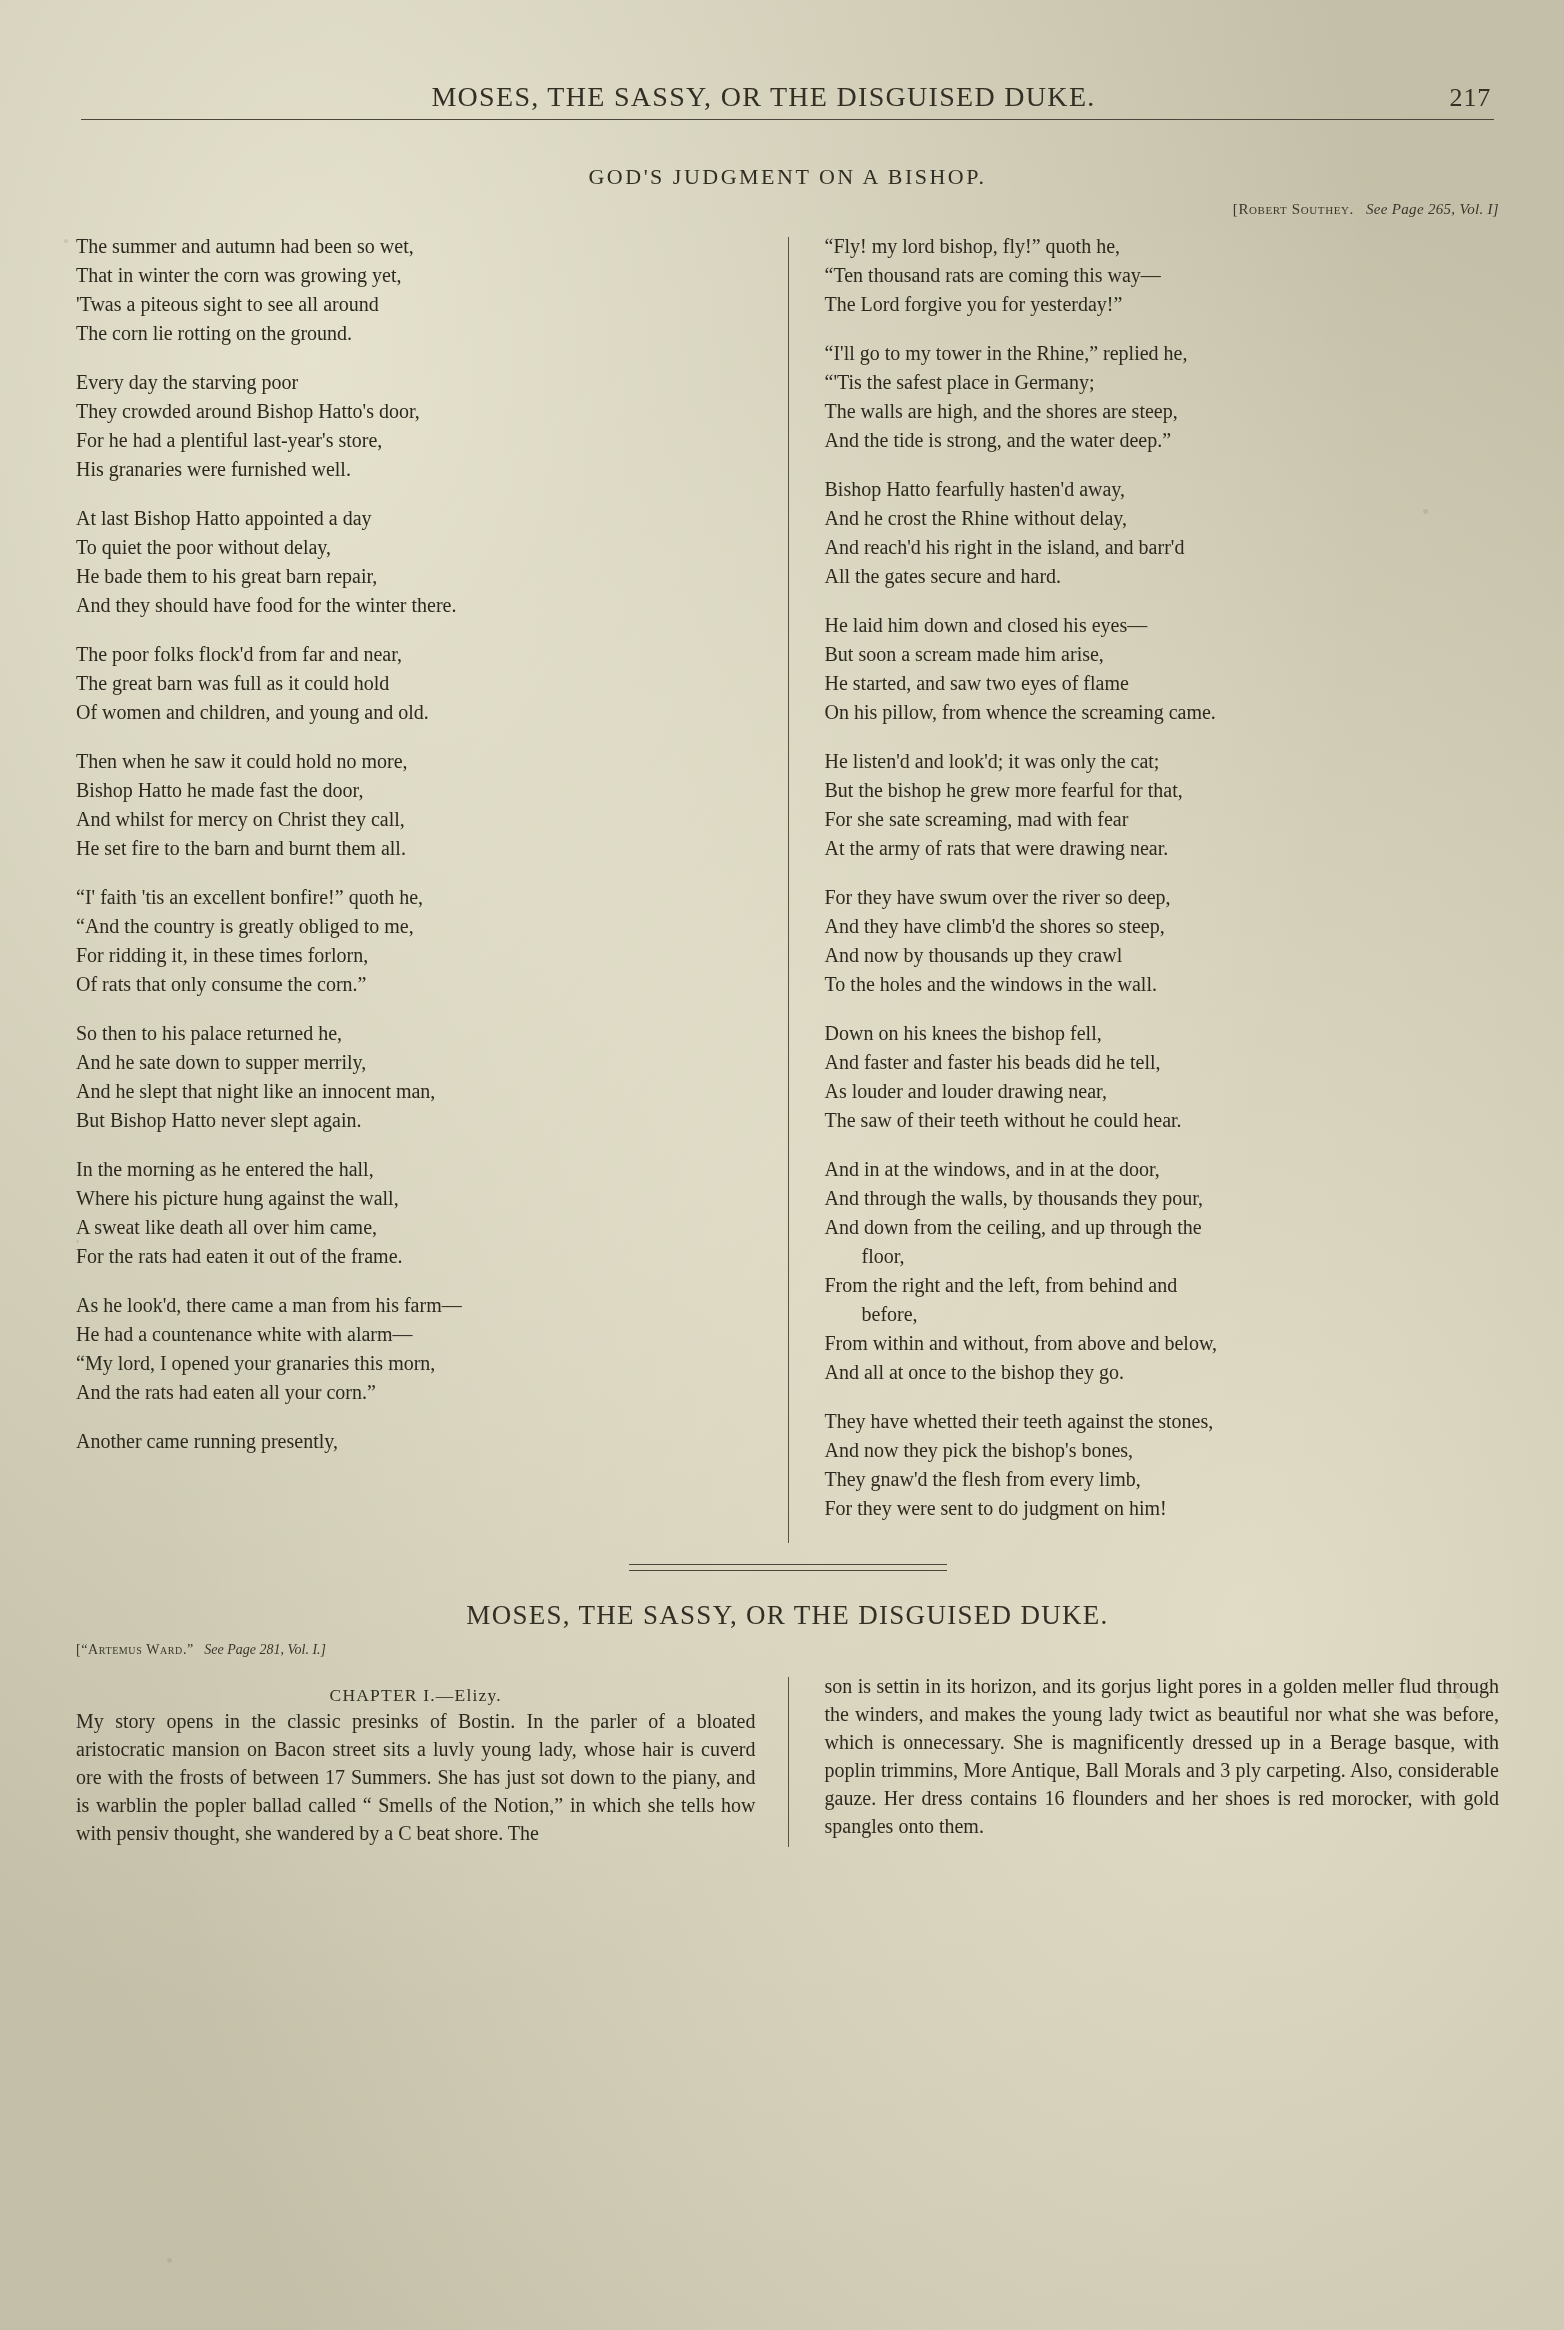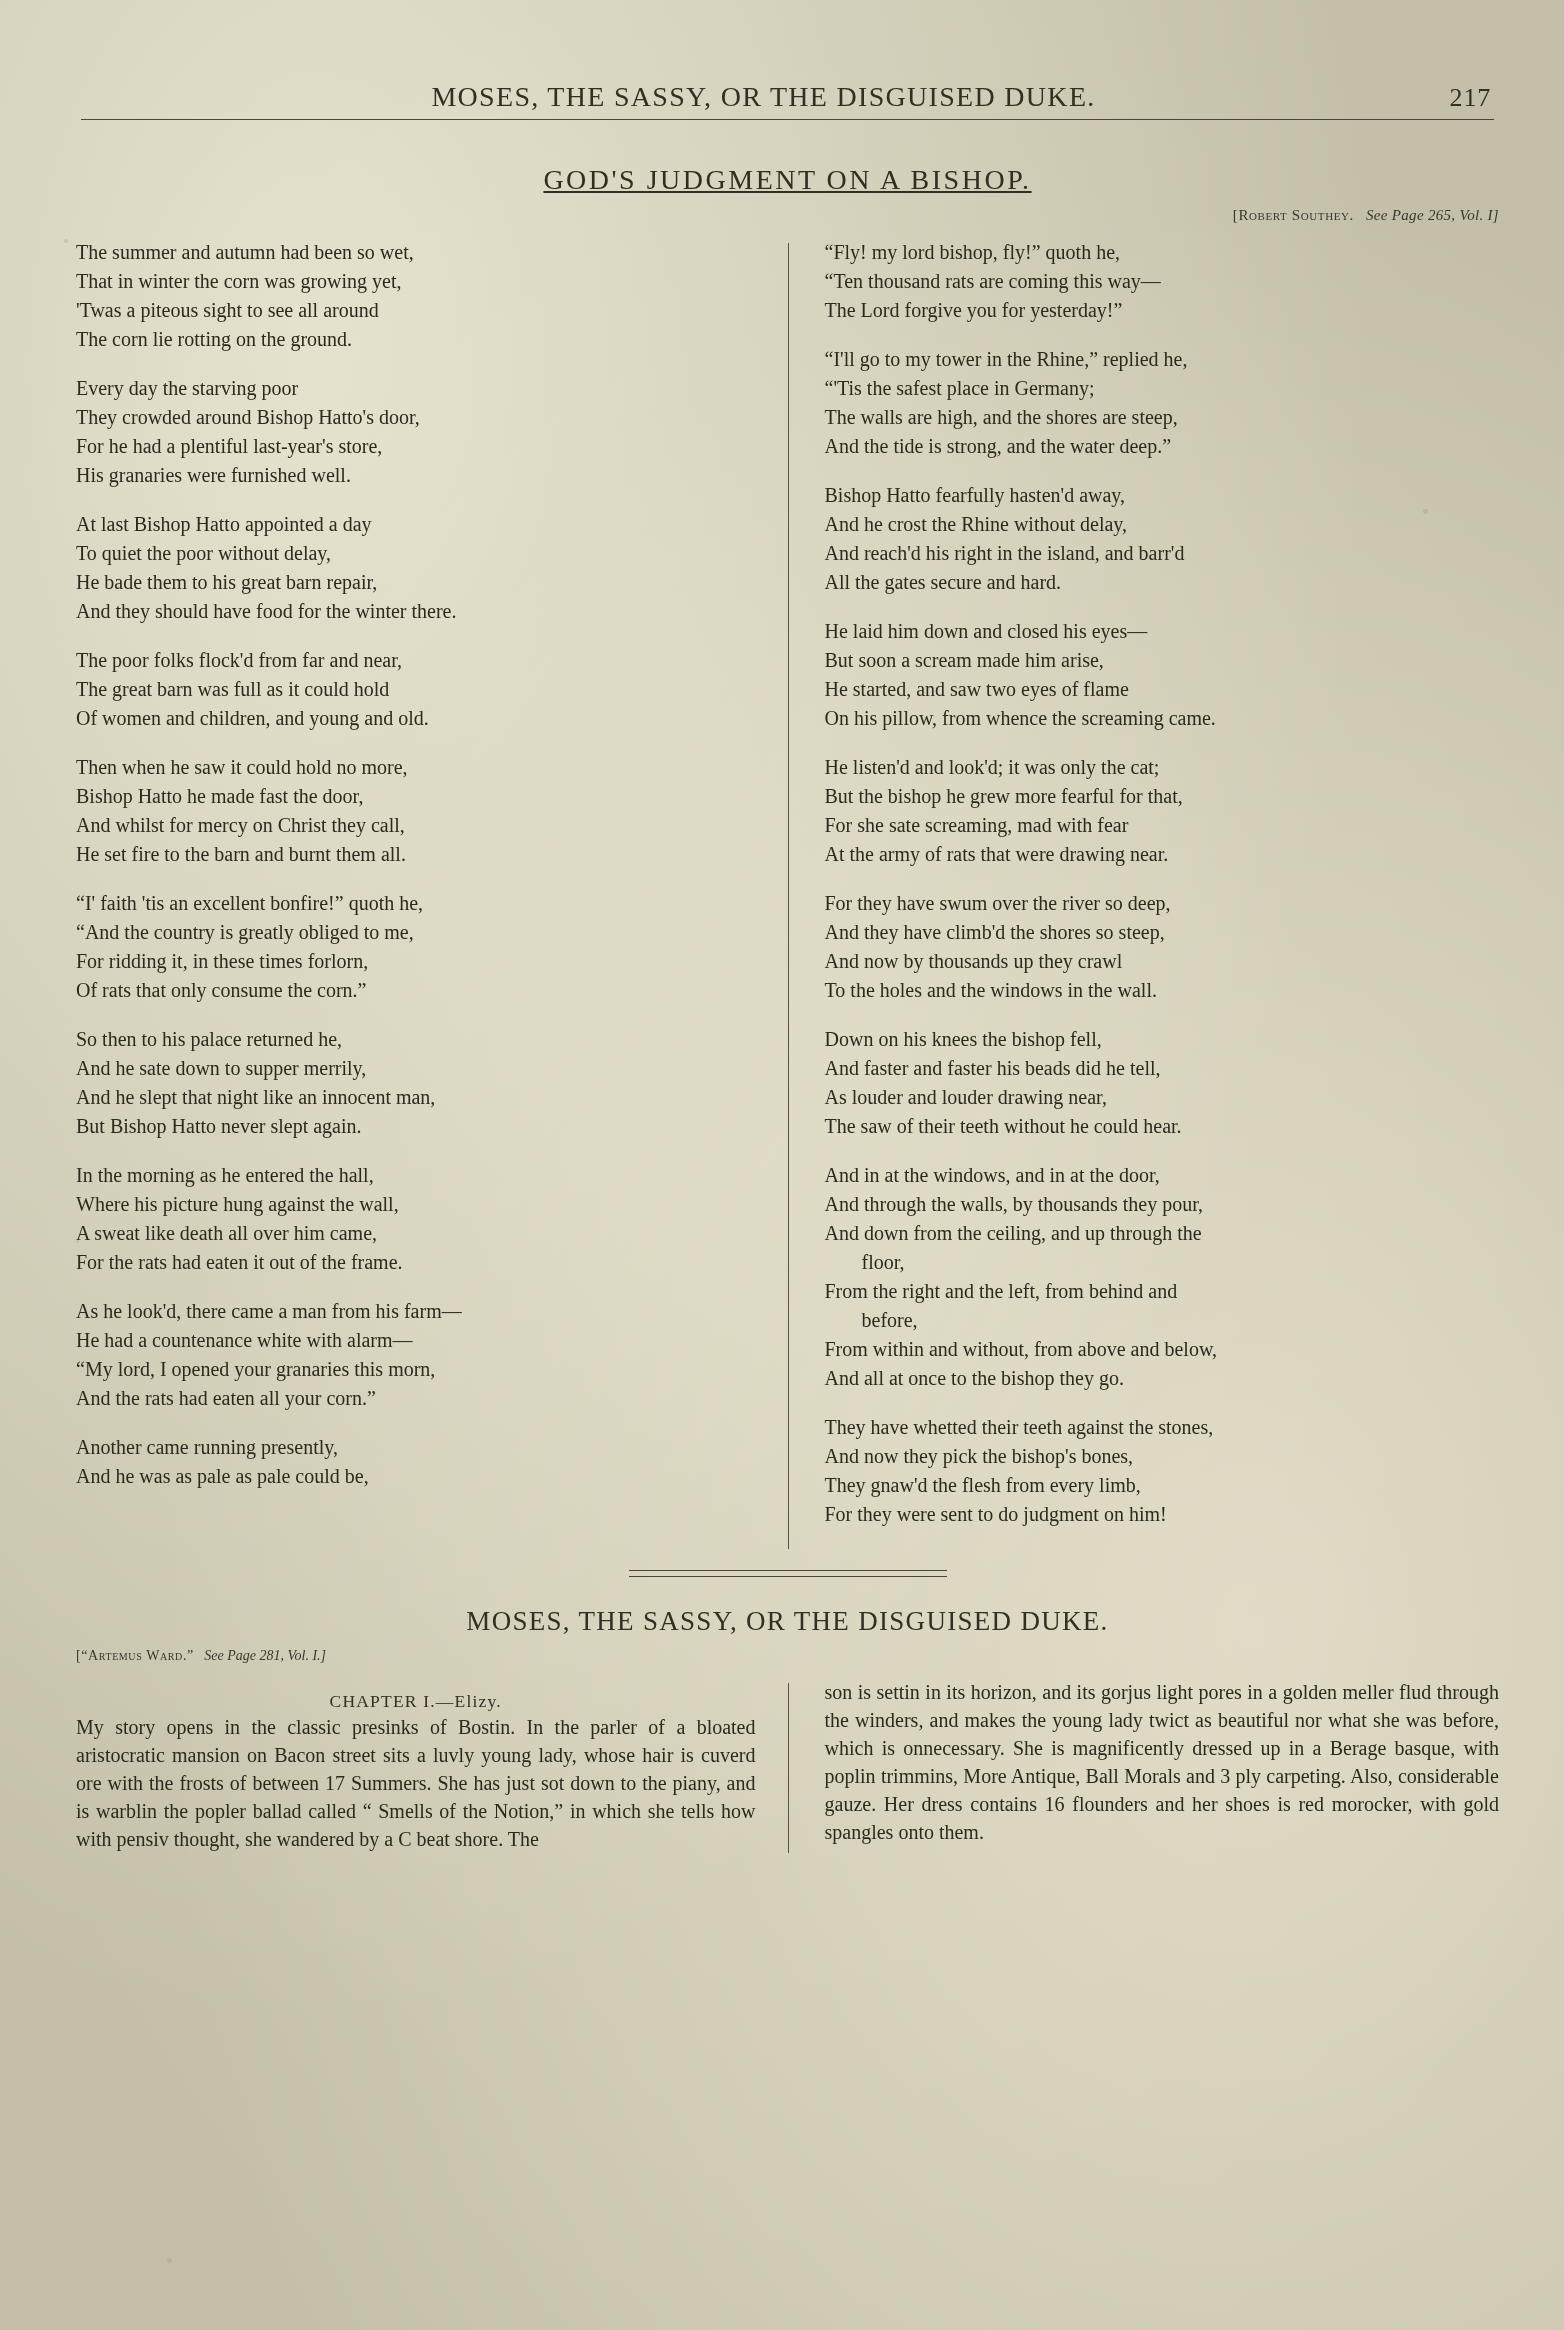--- a/index.html
+++ b/index.html
@@ -48,25 +48,24 @@
     letter-spacing: 0.8px;
     color: #332f25;
   }
   .rule {
     border-top: 1.6px solid #4a4538;
     margin: 6.4px 4.8px 0 4.8px;
   }
   
   .sec-title {
     text-align: center;
-    font-size: 28px;
+    font-size: 22px;
     letter-spacing: 2.5px;
     margin-top: 29px;
     color: #322e24;
-    text-decoration: underline;
   }
   .sec-credit {
     text-align: right;
     font-size: 15px;
     margin-top: 11px;
     letter-spacing: 0.3px;
     color: #3a362b;
   }
   .sec-credit .smallcaps {
     font-variant: small-caps;
@@ -236,21 +235,20 @@
           <div>For the rats had eaten it out of the frame.</div>
         </div>
         <div class="stanza">
           <div>As he look'd, there came a man from his farm—</div>
           <div>He had a countenance white with alarm—</div>
           <div>“My lord, I opened your granaries this morn,</div>
           <div>And the rats had eaten all your corn.”</div>
         </div>
         <div class="stanza">
           <div>Another came running presently,</div>
-          <div>And he was as pale as pale could be,</div>
         </div>
       </div>
 
       <div class="col right">
         <div class="stanza">
           <div>“Fly! my lord bishop, fly!” quoth he,</div>
           <div>“Ten thousand rats are coming this way—</div>
           <div>The Lord forgive you for yesterday!”</div>
         </div>
         <div class="stanza">

